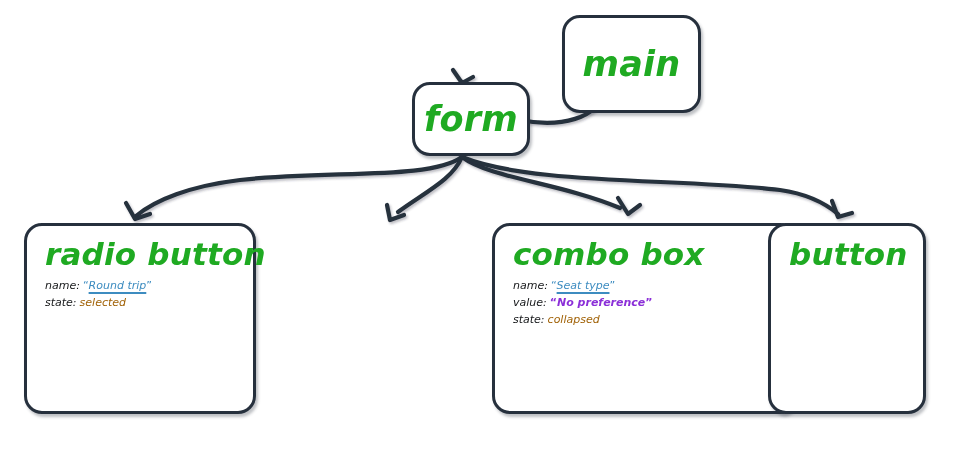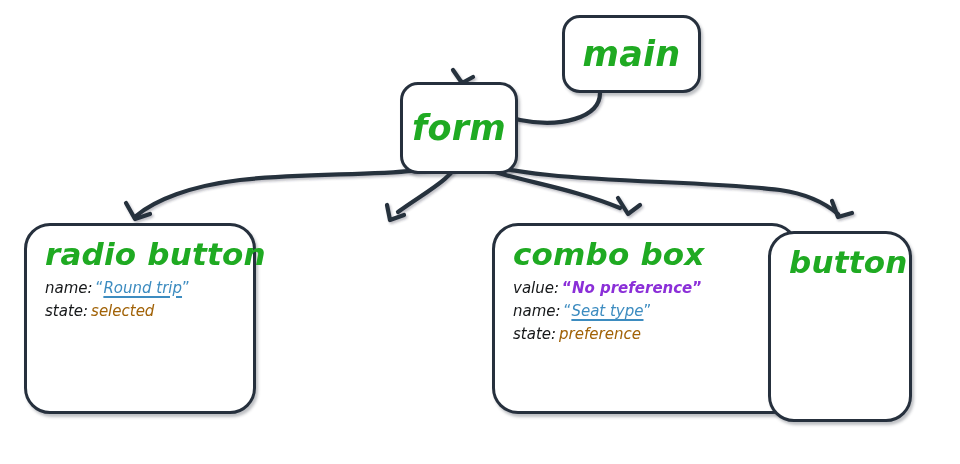--- a/index.html
+++ b/index.html
@@ -60,35 +60,34 @@
     justify-content: center;
   }
   .node.container .node-title {
     font-size: 35px;
     line-height: 1;
   }
 
   
   .node.leaf {
     padding: 12px 14px 10px 18px;
-    border-radius: 26px;
   }
   .node.leaf .node-title {
     font-size: 31px;
     line-height: 1.05;
     display: block;
     margin-bottom: 6px;
   }
 
   .props {
     display: block;
   }
   .prop-row {
     white-space: nowrap;
-    font-size: 15px;
+    font-size: 11px;
     line-height: 1.55;
     font-style: italic;
     color: #1c1c1c;
   }
   .prop-key {
     color: #16181a;
     font-style: italic;
     font-weight: normal;
   }
   .prop-val {
@@ -117,27 +116,27 @@
   .v-quoted-strong .q {
     font-style: normal;
     font-weight: bold;
   }
 
   .v-plain-state {
     color: #a16207;
   }
 
   
-  #node-main  { left: 562px; top: 15px;  width: 139px; height: 78px;  }
-  #node-form  { left: 400px; top: 82px;  width: 118px; height: 92px; text-align: center;  }
+  #node-main  { left: 562px; top: 15px;  width: 139px; height: 98px;  }
+  #node-form  { left: 412px; top: 82px;  width: 118px; height: 74px; text-align: center;  }
 
   #node-radio { left: 24px;  top: 223px; width: 232px; height: 191px; }
   #node-edit  { left: 270px; top: 223px; width: 209px; height: 191px; }
   #node-combo { left: 492px; top: 223px; width: 306px; height: 191px; }
-  #node-btn   { left: 768px; top: 231px; width: 144px; height: 191px; }
+  #node-btn   { left: 768px; top: 223px; width: 158px; height: 191px; }
 </style>
 </head>
 <body>
 
 <div id="canvas">
 
   <svg id="edges" viewBox="0 0 960 464">
     <defs>
       <filter id="edgeShadow" x="-20%" y="-20%" width="150%" height="150%">
         <feDropShadow dx="1.5" dy="2" stdDeviation="1.2" flood-color="#28303c" flood-opacity="0.30"></feDropShadow>
@@ -181,27 +180,27 @@
         <span class="prop-key">state:</span><span class="prop-val v-plain-state">selected</span>
       </div>
     </div>
   </div>
 
 
   <div class="node leaf" id="node-combo">
     <span class="node-title">combo box</span>
     <div class="props">
       <div class="prop-row">
+        <span class="prop-key">name:</span><span class="prop-val v-quoted-link"><span class="q">“</span><span class="inner">Seat type</span><span class="q">”</span></span>
+      </div>
+      <div class="prop-row">
         <span class="prop-key">value:</span><span class="prop-val v-quoted-strong"><span class="q">“</span><span class="inner">No preference</span><span class="q">”</span></span>
       </div>
       <div class="prop-row">
-        <span class="prop-key">name:</span><span class="prop-val v-quoted-link"><span class="q">“</span><span class="inner">Seat type</span><span class="q">”</span></span>
-      </div>
-      <div class="prop-row">
-        <span class="prop-key">state:</span><span class="prop-val v-plain-state">preference</span>
+        <span class="prop-key">state:</span><span class="prop-val v-plain-state">collapsed</span>
       </div>
     </div>
   </div>
 
   <div class="node leaf" id="node-btn">
     <span class="node-title">button</span>
   </div>
 
 </div>
 

